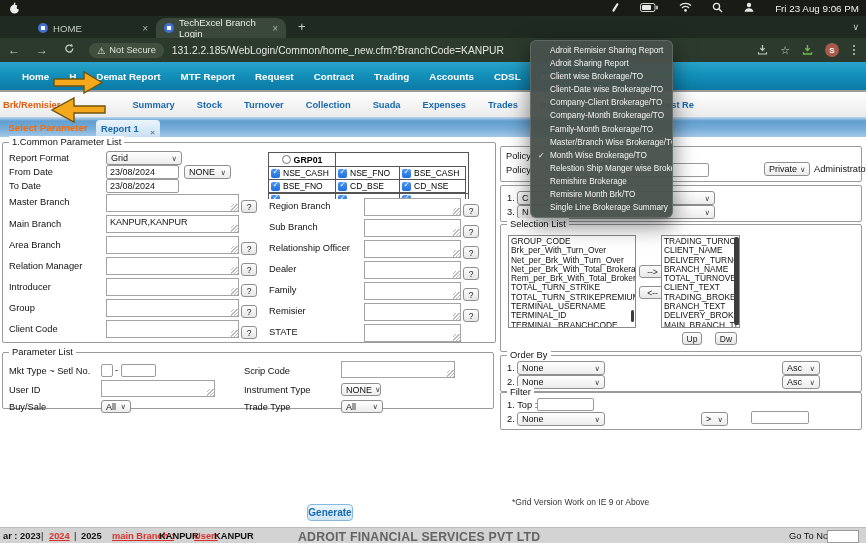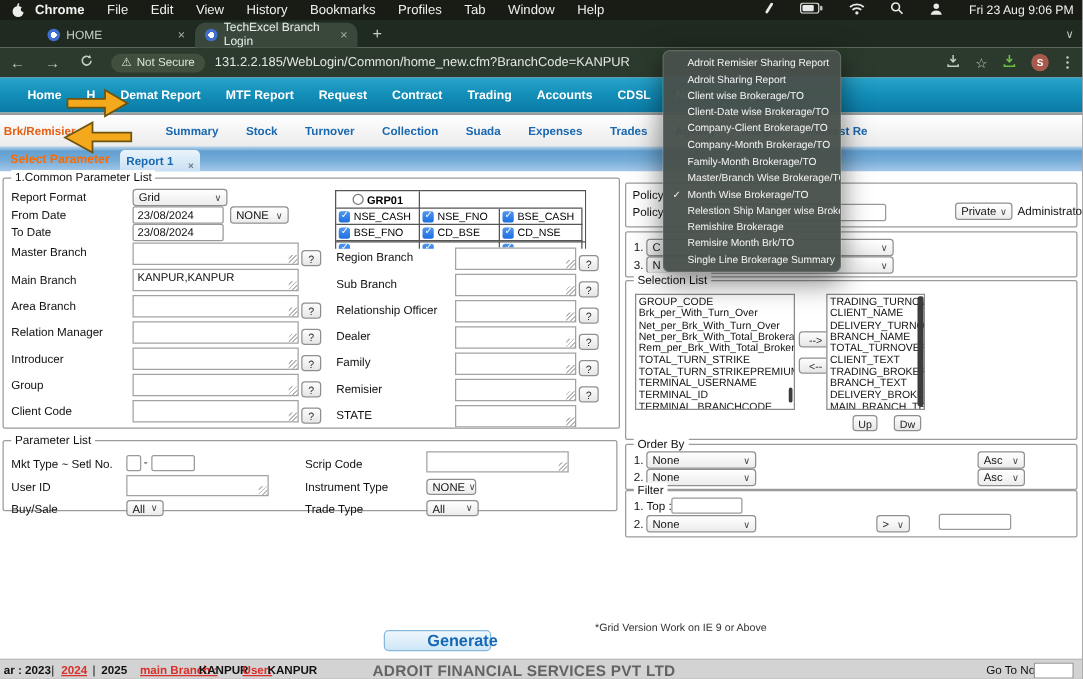--- a/index.html
+++ b/index.html
@@ -72,22 +72,22 @@
   .tbl{display:grid;grid-template-columns:67px 64px 66px;border:1px solid #555;background:#fff;box-sizing:border-box;}
   .hcell{display:flex;align-items:center;justify-content:center;gap:3px;height:13px;border-bottom:1px solid #555;border-right:1px solid #555;font-weight:bold;font-size:8.8px;}
   .hcell2{grid-column:2 / span 2;border-right:none;justify-content:flex-start;font-weight:normal;}
   .cell{display:flex;align-items:center;gap:3px;height:13px;border-bottom:1px solid #555;border-right:1px solid #555;padding-left:2px;font-size:8.5px;box-sizing:border-box;}
   .tbl2{position:absolute;left:0;top:41px;width:201px;display:grid;grid-template-columns:67px 64px 66px;border-left:1px solid #555;border-right:1px solid #555;box-sizing:border-box;}
   .cb{width:9px;height:9px;border-radius:2px;background:linear-gradient(180deg,#4f96ef,#1d6fe0);flex:none;position:relative;}
   .cb::after{content:"✓";position:absolute;left:1.5px;top:-1.5px;font-size:8px;color:#fff;}
   .rd{width:9px;height:9px;border-radius:50%;border:1px solid #777;background:#fff;box-sizing:border-box;flex:none;}
 
   
-  .gen{position:absolute;left:307px;top:504px;width:44px;height:15px;border:1px solid #86b7dc;border-radius:4px;background:linear-gradient(180deg,#eef7fd,#cfe6f6);color:#1668b4;font-weight:bold;font-size:13px;display:flex;align-items:center;justify-content:center;padding-left:40px;}
-  .note{position:absolute;left:476px;top:497px;font-size:8.5px;color:#333;}
+  .gen{position:absolute;left:307px;top:504px;width:44px;height:15px;border:1px solid #86b7dc;border-radius:4px;background:linear-gradient(180deg,#eef7fd,#cfe6f6);color:#1668b4;font-weight:bold;font-size:10px;display:flex;align-items:center;justify-content:center;}
+  .note{position:absolute;left:512px;top:497px;font-size:8.5px;color:#333;}
 
   
   .footer{left:0;top:527px;width:866px;height:16px;background:#d3d3d3;border-top:1px solid #bdbdbd;box-sizing:border-box;font-size:9.3px;color:#111;}
   .footer .abs{top:3px;}
   .red{color:#d9302c;text-decoration:underline;font-weight:bold;}
   .blk{font-weight:bold;}
   .brand{font-size:12.3px;font-weight:bold;color:#636363;letter-spacing:.2px;top:2px !important;}
   .goto-inp{top:2px !important;width:30px;height:11px;border:1px solid #999;background:#fff;}
 
   
@@ -104,33 +104,20 @@
 <div class="screen">
 
   <div class="menubar abs">
     <span class="apple">
       <svg width="11" height="13">
           <circle cx="5.5" cy="7.2" r="4.4" fill="#ededed"></circle>
           <circle cx="9.8" cy="5.4" r="2.1" fill="#181c15"></circle>
           <rect x="4.9" y="0.6" width="1.3" height="3" rx="0.6" fill="#ededed" transform="rotate(18 5.5 2)"></rect>
         </svg>
     </span>
-    <div class="mb-items">
-
-    <span class="mb-item">Chrome</span>
-        <span class="mb-item">File</span>
-        <span class="mb-item">Edit</span>
-        <span class="mb-item">View</span>
-        <span class="mb-item">History</span>
-        <span class="mb-item">Bookmarks</span>
-        <span class="mb-item">Profiles</span>
-        <span class="mb-item">Tab</span>
-        <span class="mb-item">Window</span>
-        <span class="mb-item">Help</span>
-      </div>
     <div class="mb-right">
       <span><svg width="10" height="11">
             <rect x="4.2" y="0.5" width="2.2" height="9.5" rx="1" fill="#e8e8e8" transform="rotate(32 5 5.5)"></rect>
           </svg></span>
       <span><svg width="19" height="9">
             <rect x="0.5" y="0.5" width="14.5" height="8" rx="2" fill="none" stroke="#d9d9d9"></rect>
             <rect x="2" y="2" width="9" height="5" rx="1" fill="#e8e8e8"></rect>
             <rect x="16" y="2.6" width="2" height="3.8" rx="1" fill="#bdbdbd"></rect>
           </svg></span>
       <span><svg width="13" height="10">

